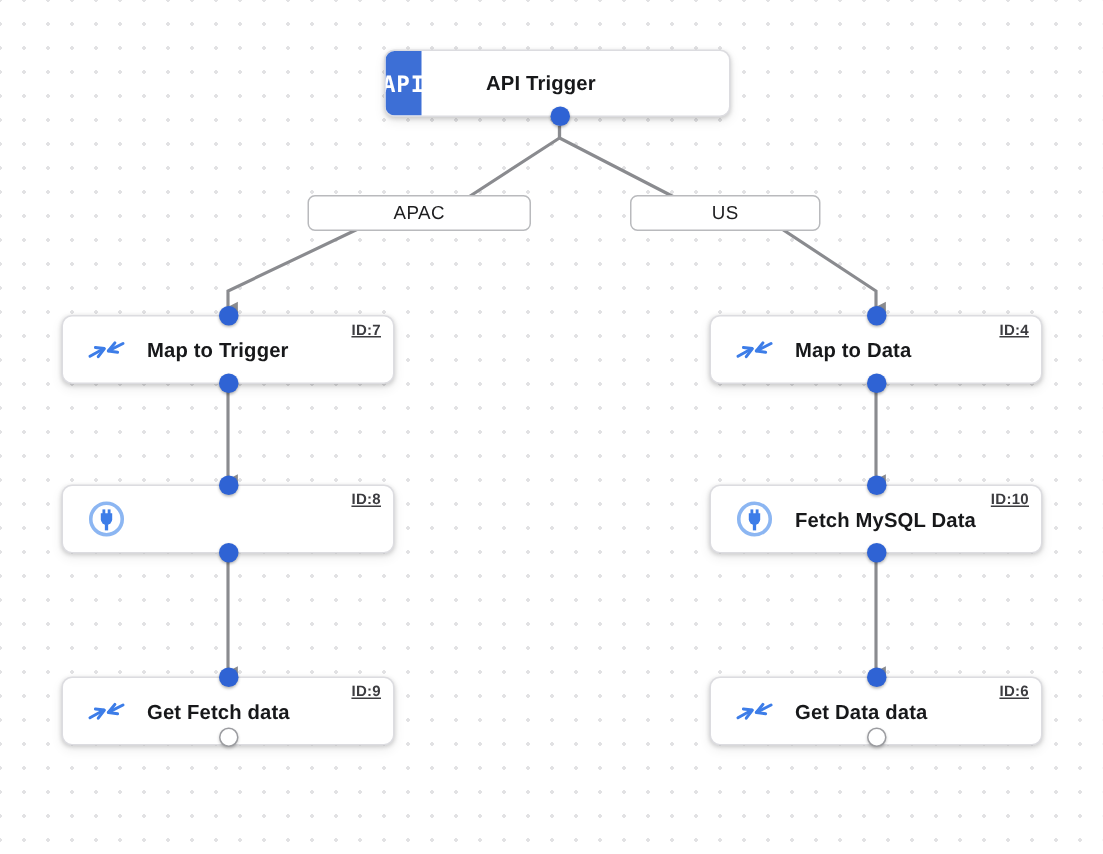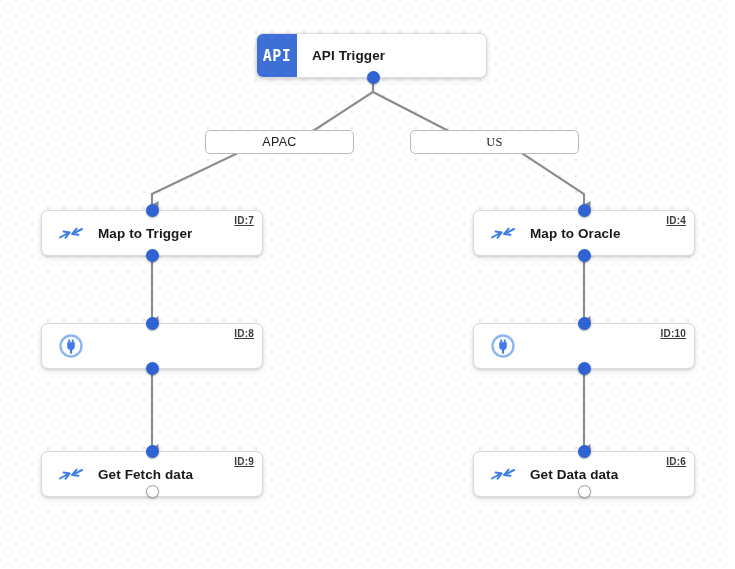--- a/index.html
+++ b/index.html
@@ -63,37 +63,38 @@
 
   
   #trigger-node {
     left: 256px;
     top: 33px;
     width: 231px;
     height: 45px;
     padding: 0;
   }
   .api-badge {
-    width: 40px;
+    width: 24px;
     height: 100%;
     background: #3d6fd6;
     display: flex;
     align-items: center;
     justify-content: center;
     flex: 0 0 auto;
   }
   .api-badge span {
     color: #ffffff;
     font-family: "DejaVu Sans Mono", monospace;
     font-size: 15px;
     font-weight: bold;
     letter-spacing: 0.5px;
   }
   #trigger-node .node-title {
     padding-left: 15px;
+    margin-left: 28px;
   }
 
   
   .step-node {
     width: 222px;
     height: 46px;
     padding-left: 14px;
   }
   .step-icon {
     width: 30px;
@@ -115,21 +116,21 @@
     border: 1px solid #b9babd;
     border-radius: 5px;
     display: flex;
     align-items: center;
     justify-content: center;
     font-size: 12.5px;
     color: #1d1d1f;
     letter-spacing: 0.3px;
   }
   #branch-apac { left: 205px; top: 130px; width: 149px; }
-  #branch-us   { left: 410px; top: 130px; width: 169px; font-family: Liberation Serif, serif; }
+  #branch-us   { left: 420px; top: 130px; width: 127px; }
 
   
   .port {
     position: absolute;
     width: 13px;
     height: 13px;
     border-radius: 50%;
     box-sizing: border-box;
   }
   .port.filled {
@@ -239,36 +240,37 @@
     <div class="step-icon">
       <svg width="26" height="18" viewBox="0 0 26 18">
         <g stroke="#3d7de8" stroke-width="2" fill="none" stroke-linecap="round" stroke-linejoin="round">
           <path d="M2,13.5 L11,8.5"></path>
           <path d="M7.5,13.8 L11.6,8.4 L5.6,7.6"></path>
           <path d="M24,5 L14.6,9.8"></path>
           <path d="M18.6,4.6 L14.2,10.0 L20.4,10.8"></path>
         </g>
       </svg>
     </div>
-    <div class="node-title">Map to Oracle</div>
+    <div class="node-title">Map to Data</div>
     <div class="node-id">ID:4</div>
   </div>
   <div class="port filled" style="left:577.5px; top:204px;"></div>
   <div class="port filled" style="left:577.5px; top:249px;"></div>
 
   <div class="node step-node" style="left:473px; top:323px;">
     <div class="step-icon">
       <svg width="26" height="26" viewBox="0 0 26 26">
         <circle cx="13" cy="13" r="10.5" fill="none" stroke="#8cb6f2" stroke-width="2.4"></circle>
         <path d="M9.2,9.2 L9.2,13.2 a3.8,3.8 0 0 0 7.6,0 L16.8,9.2 Z" fill="#3d7de8"></path>
         <rect x="11.9" y="16.4" width="2.2" height="4.2" fill="#3d7de8"></rect>
         <rect x="10.3" y="6.6" width="1.9" height="3.1" fill="#3d7de8"></rect>
         <rect x="13.8" y="6.6" width="1.9" height="3.1" fill="#3d7de8"></rect>
       </svg>
     </div>
+    <div class="node-title">Fetch MySQL Data</div>
     <div class="node-id">ID:10</div>
   </div>
   <div class="port filled" style="left:577.5px; top:317px;"></div>
   <div class="port filled" style="left:577.5px; top:362px;"></div>
 
   <div class="node step-node" style="left:473px; top:451px;">
     <div class="step-icon">
       <svg width="26" height="18" viewBox="0 0 26 18">
         <g stroke="#3d7de8" stroke-width="2" fill="none" stroke-linecap="round" stroke-linejoin="round">
           <path d="M2,13.5 L11,8.5"></path>

